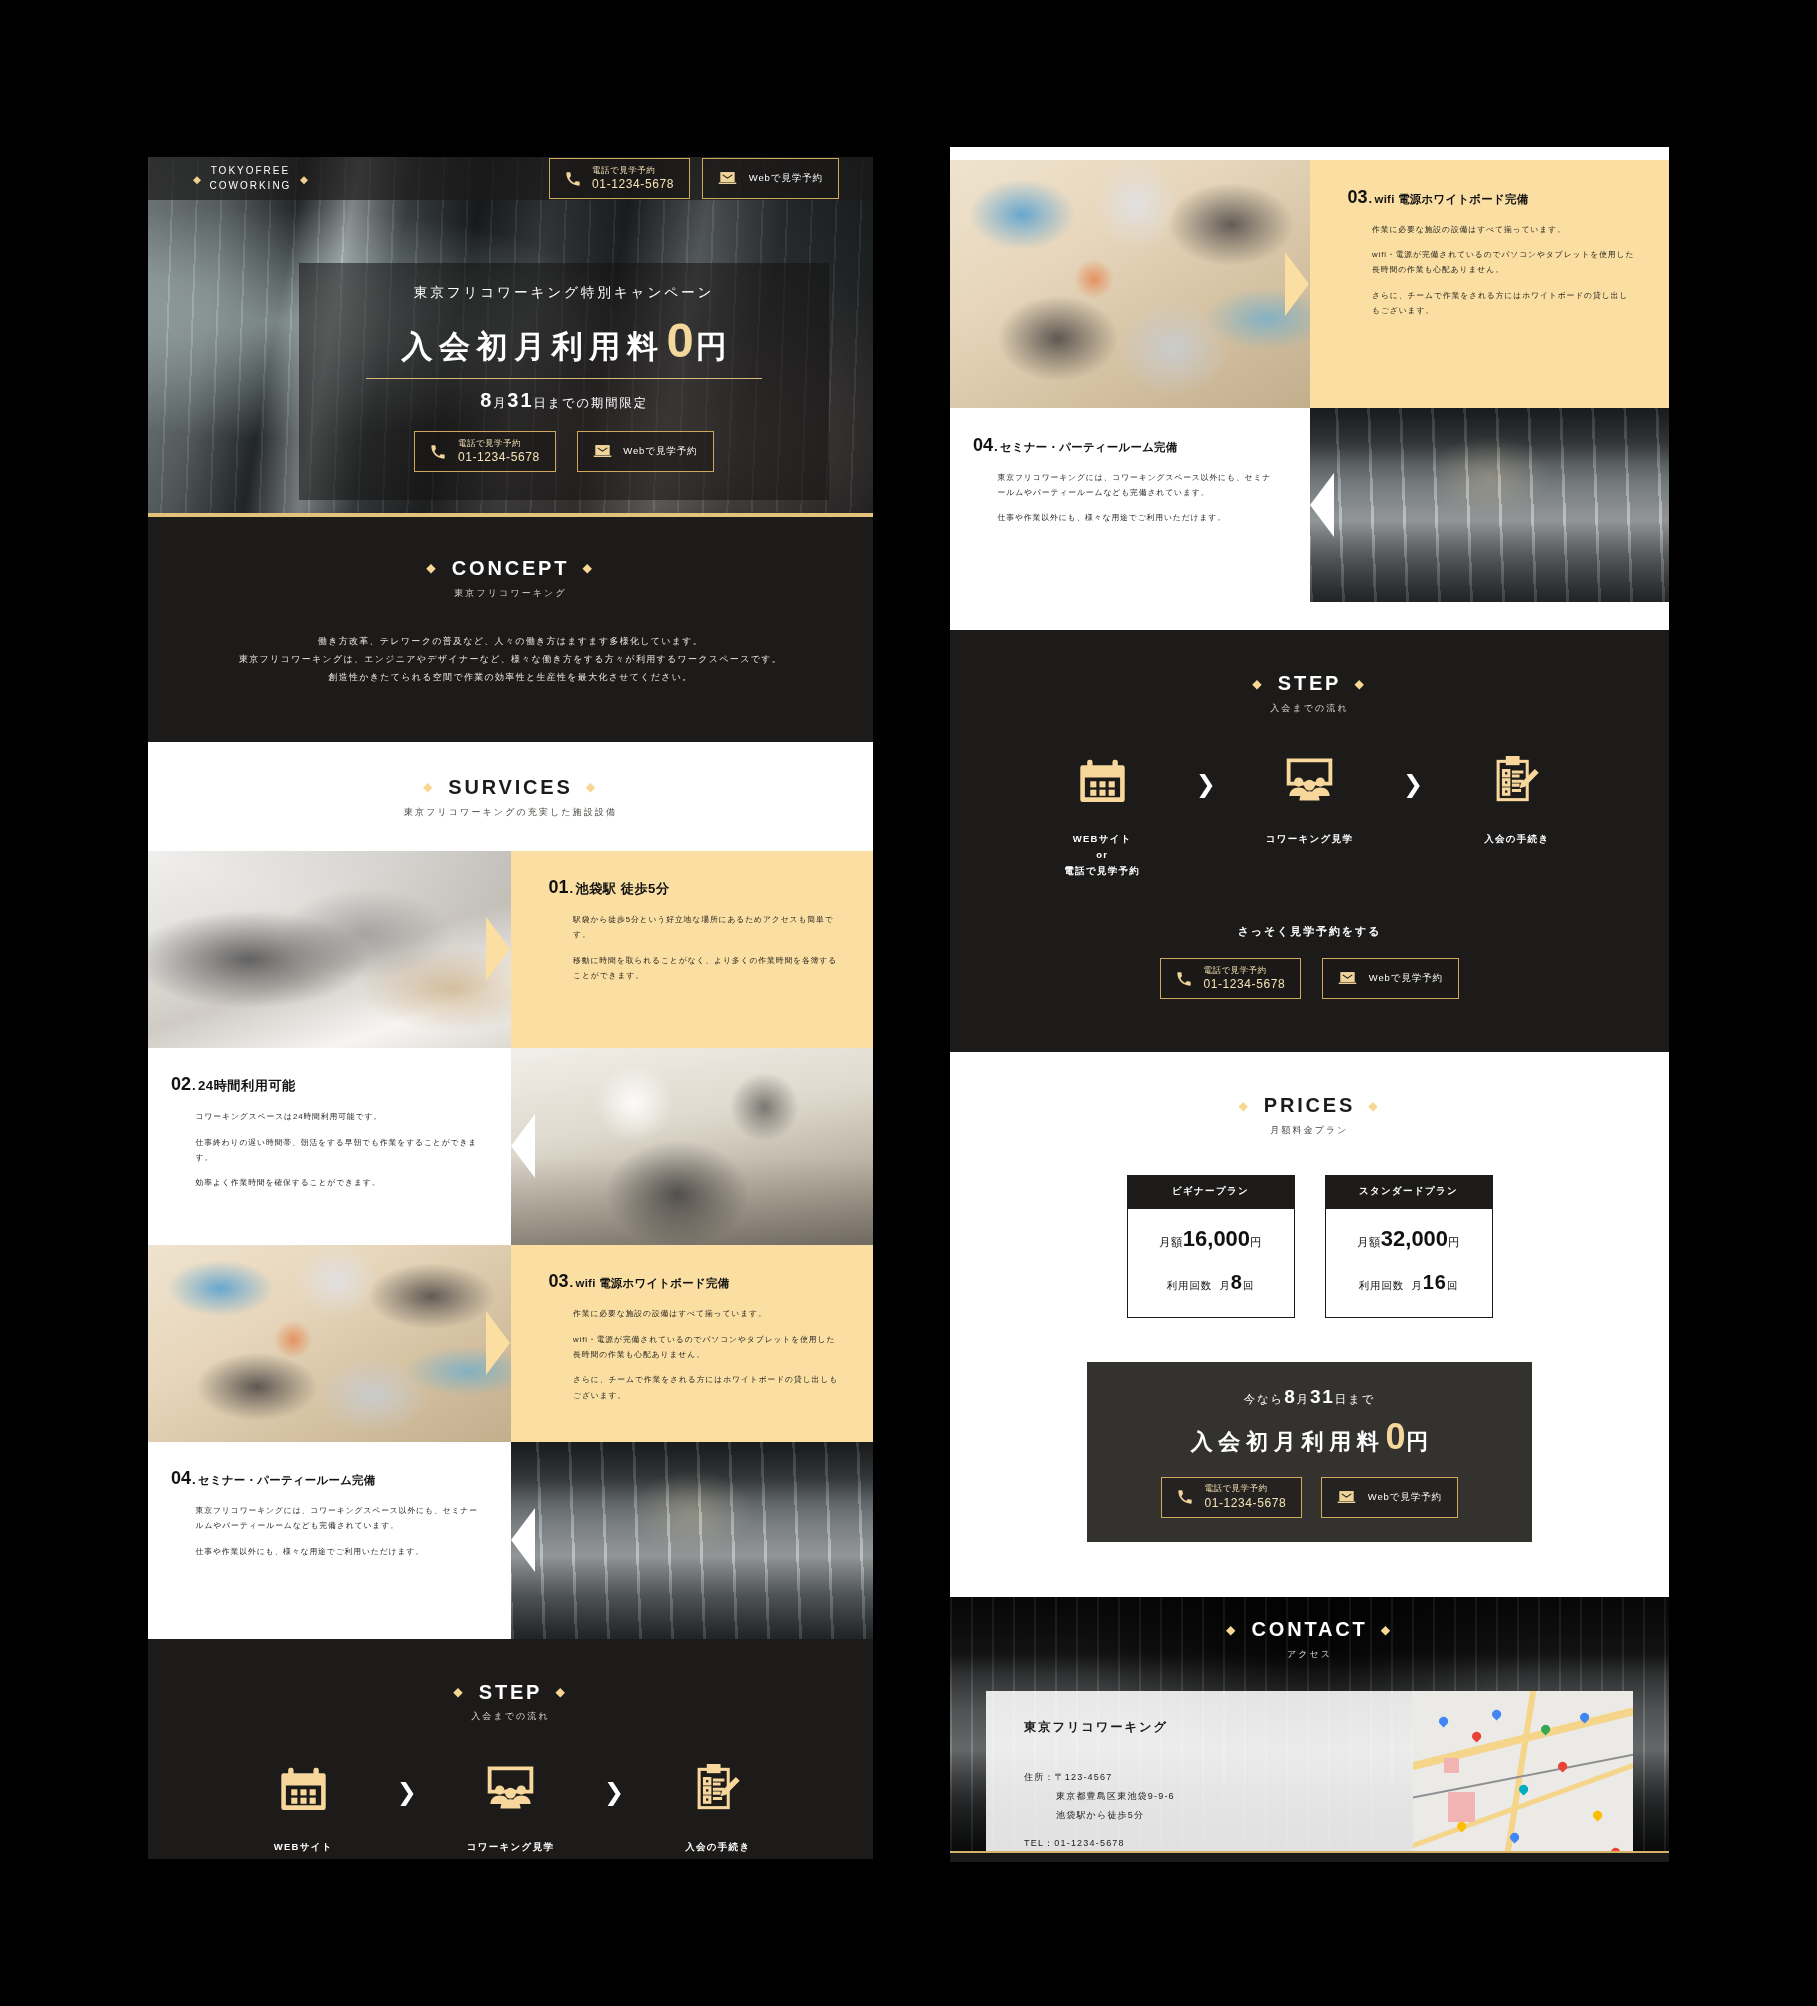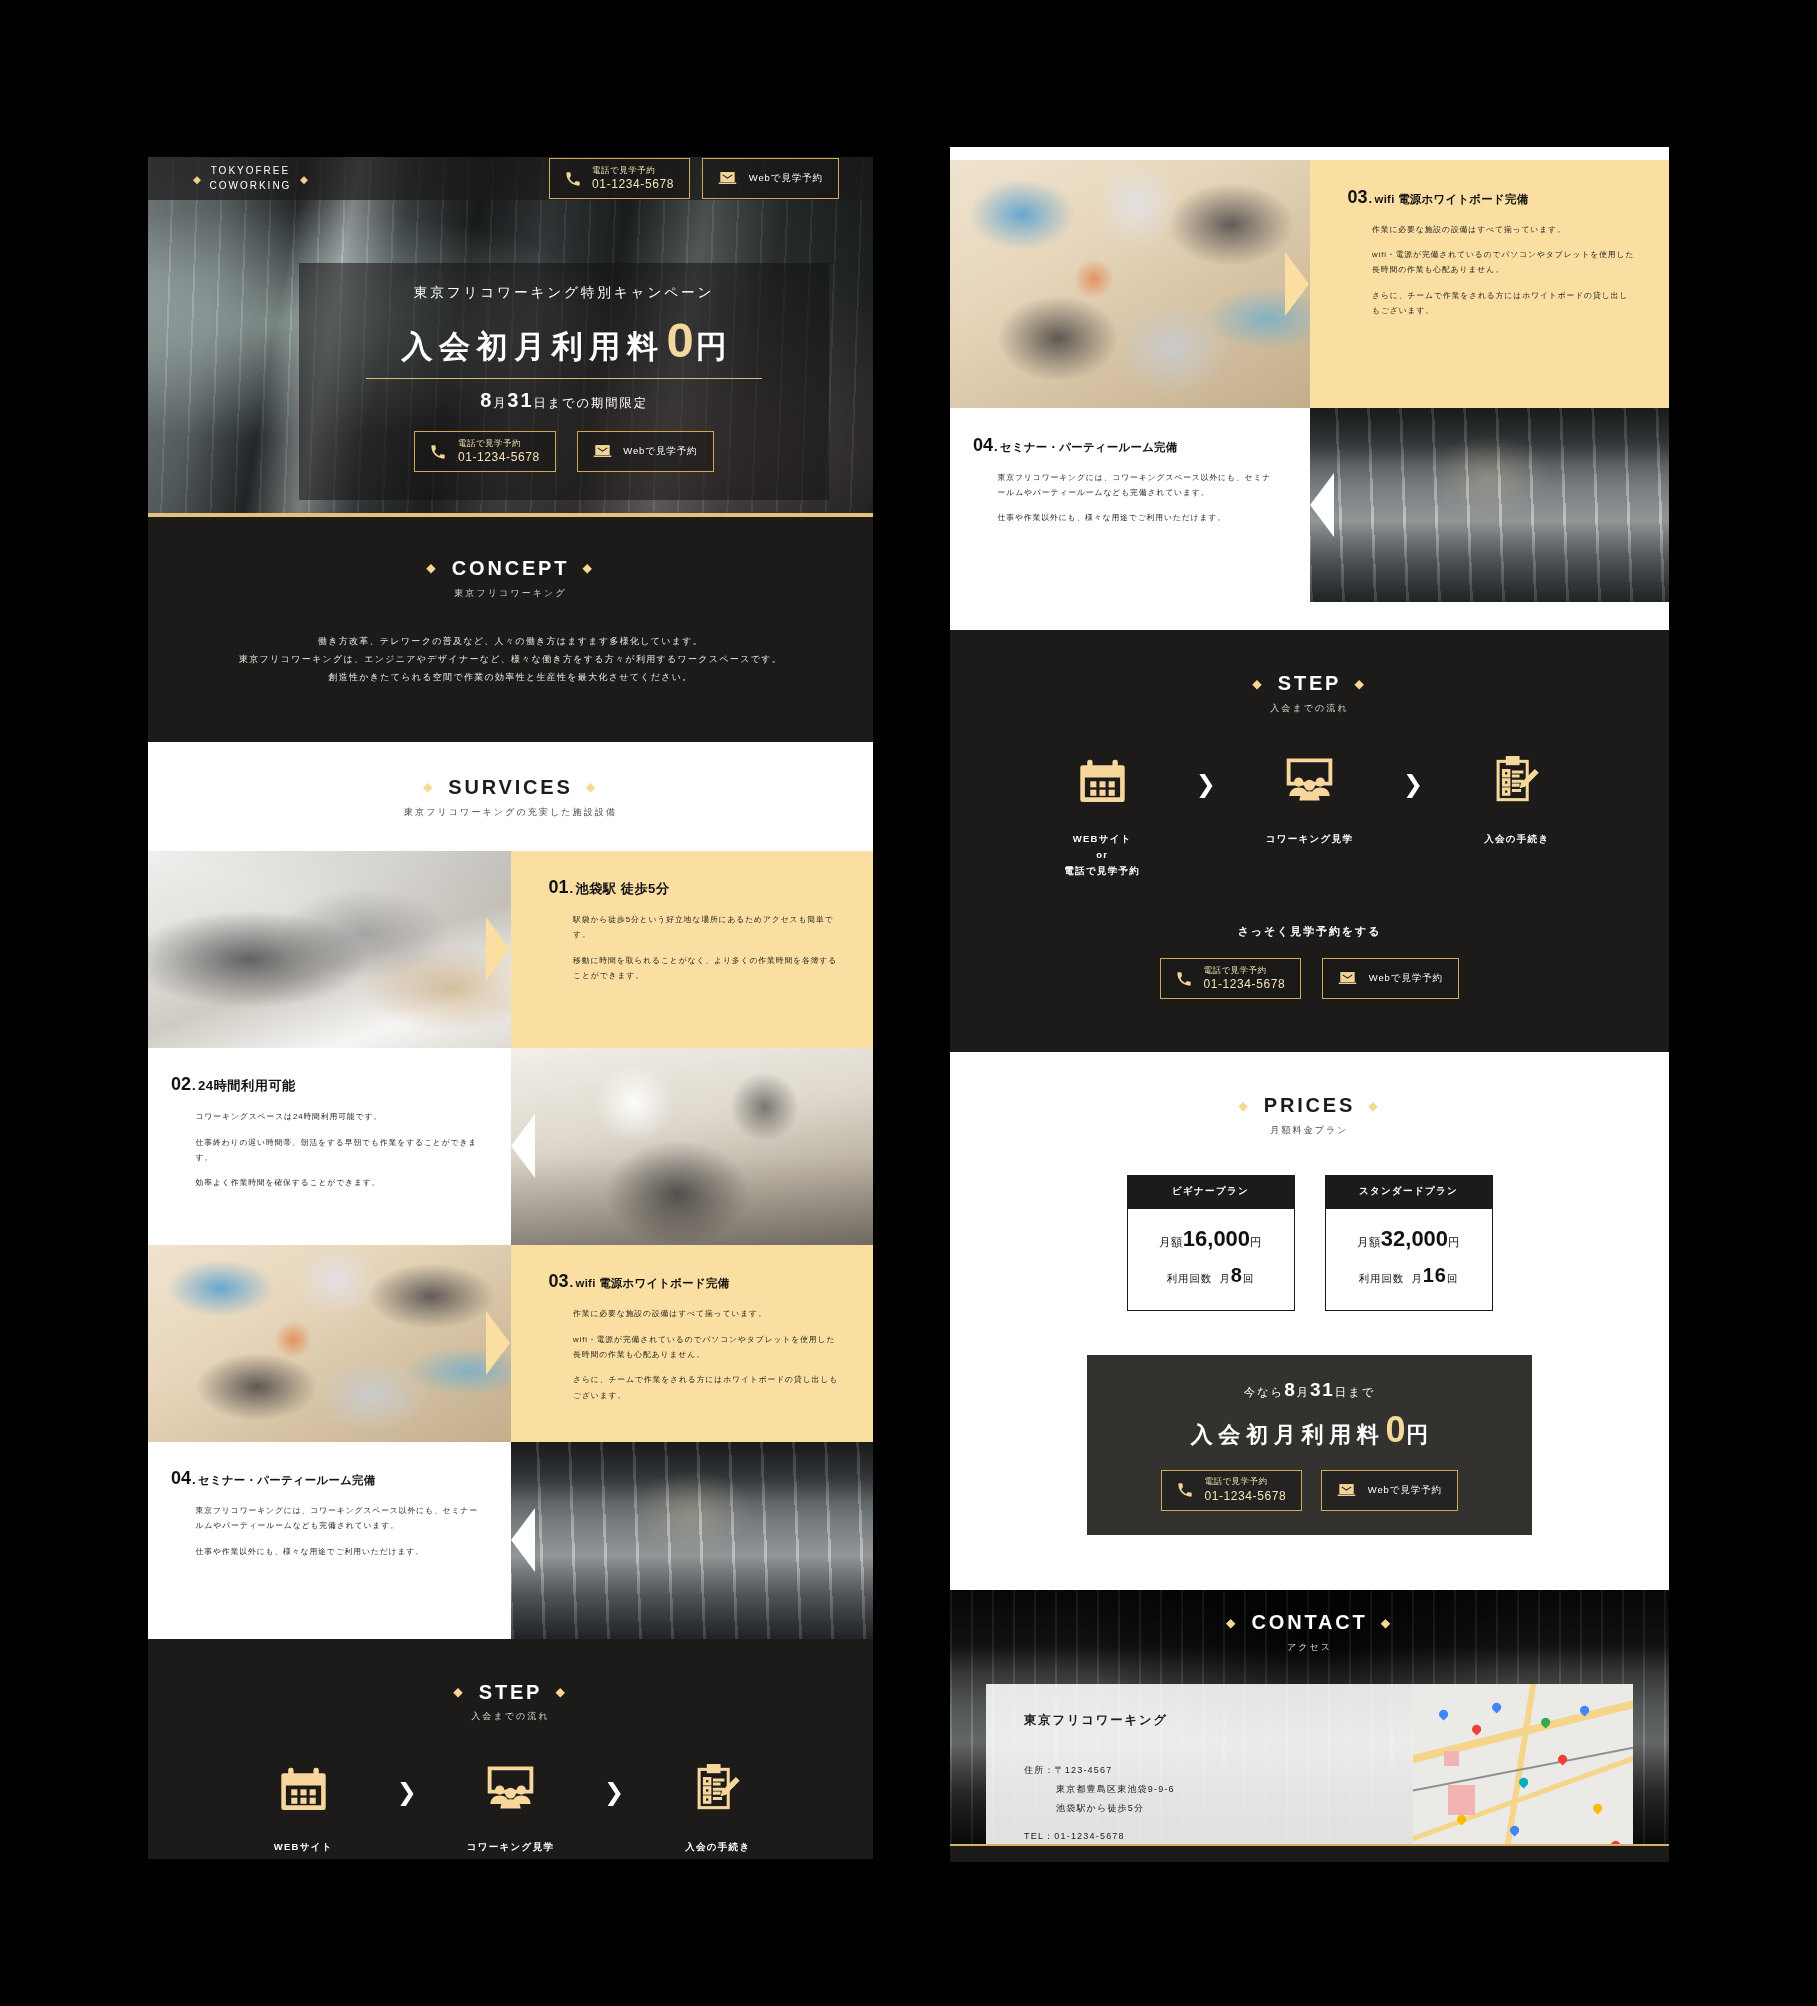--- a/index.html
+++ b/index.html
@@ -151,21 +151,21 @@
   
   .prices { padding: 42px 0 55px; }
   .plans { display: flex; justify-content: center; gap: 30px; margin-top: 38px; }
   .plan { width: 168px; }
   .plan-head { text-align: center; font-size: 9.5px; font-weight: 700; letter-spacing: 1.3px; padding: 10.4px 0; }
   .plan-head.d { background: #1c1b1a; color: #fff; }
   .plan-head.c { background: #fbdfa2; color: #1c1b1a; }
   .plan-body { border: 0.9px solid #1c1b1a; border-top: none; padding: 17px 0 23px; text-align: center; }
   .plan-price { font-size: 11.4px; letter-spacing: 0.5px; color: #111; }
   .plan-price b { font-size: 22px; letter-spacing: 0; }
-  .plan-count { margin-top: 12px; font-size: 10.4px; letter-spacing: 0.9px; color: #111; }
+  .plan-count { margin-top: 19px; font-size: 10.4px; letter-spacing: 0.9px; color: #111; }
   .plan-count b { font-size: 20px; }
   .plan-count .big { font-size: 16px; font-weight: 700; letter-spacing: 0.9px; }
 
   .promo { margin: 44px auto 0; width: 445px; background: #34322f; padding: 24.6px 0 24.6px; }
   .promo-top { text-align: center; color: #fff; font-size: 11.4px; letter-spacing: 1.9px; }
   .promo-top b { font-size: 19px; }
   .promo-main { display: flex; align-items: baseline; justify-content: center; color: #fff; font-size: 22px; font-weight: 700; letter-spacing: 5.7px; margin-top: 7.6px; }
   .promo-main .zero { color: #f3d79b; font-size: 36px; letter-spacing: 0; margin: 0 0.9px; }
   .promo-main .yen { letter-spacing: 0; }
   .promo-ctas { display: flex; justify-content: center; gap: 19px; margin-top: 19px; }

